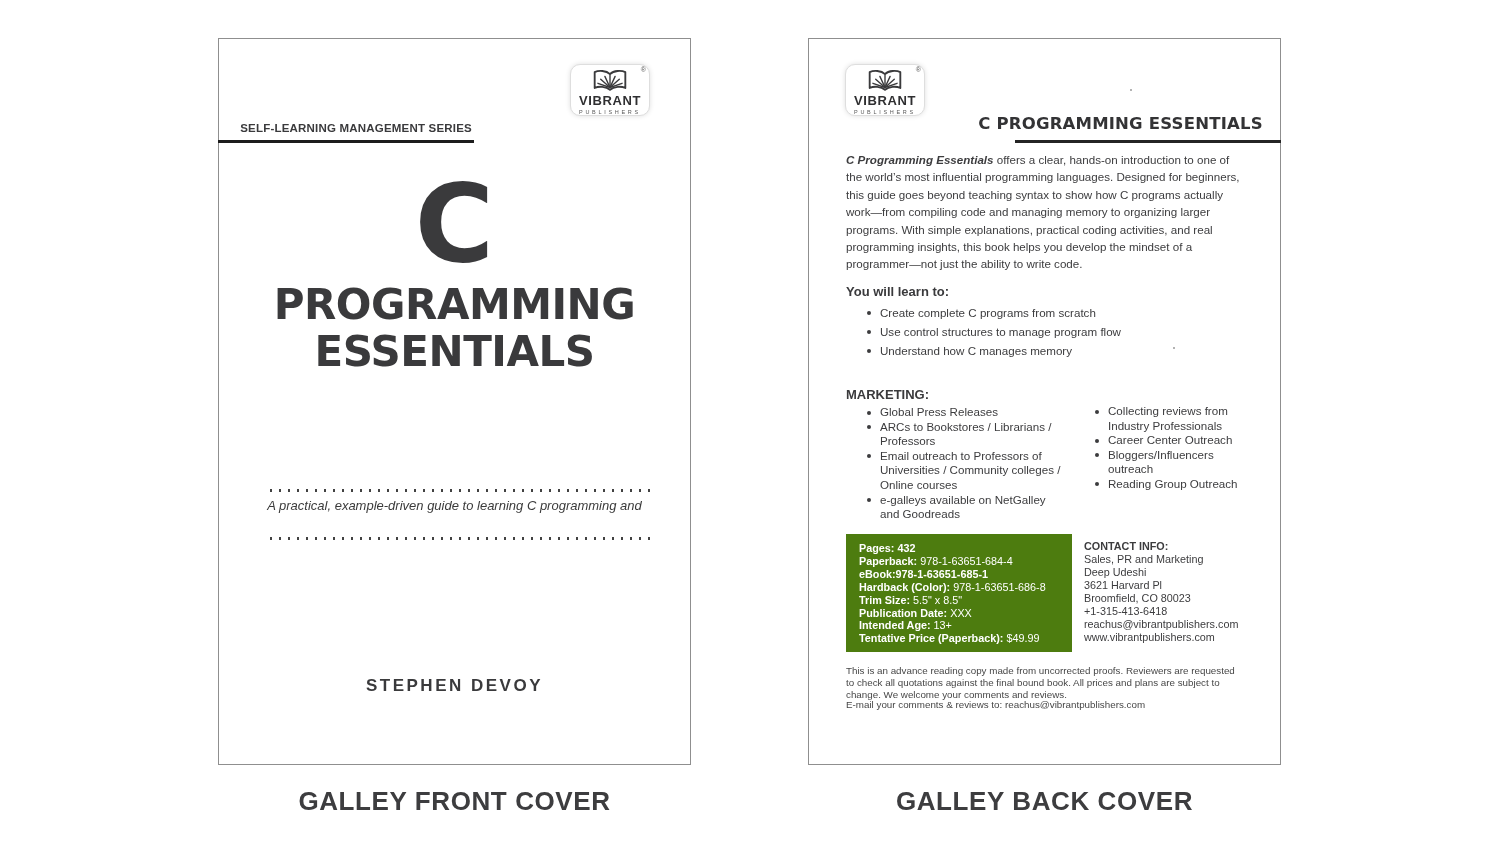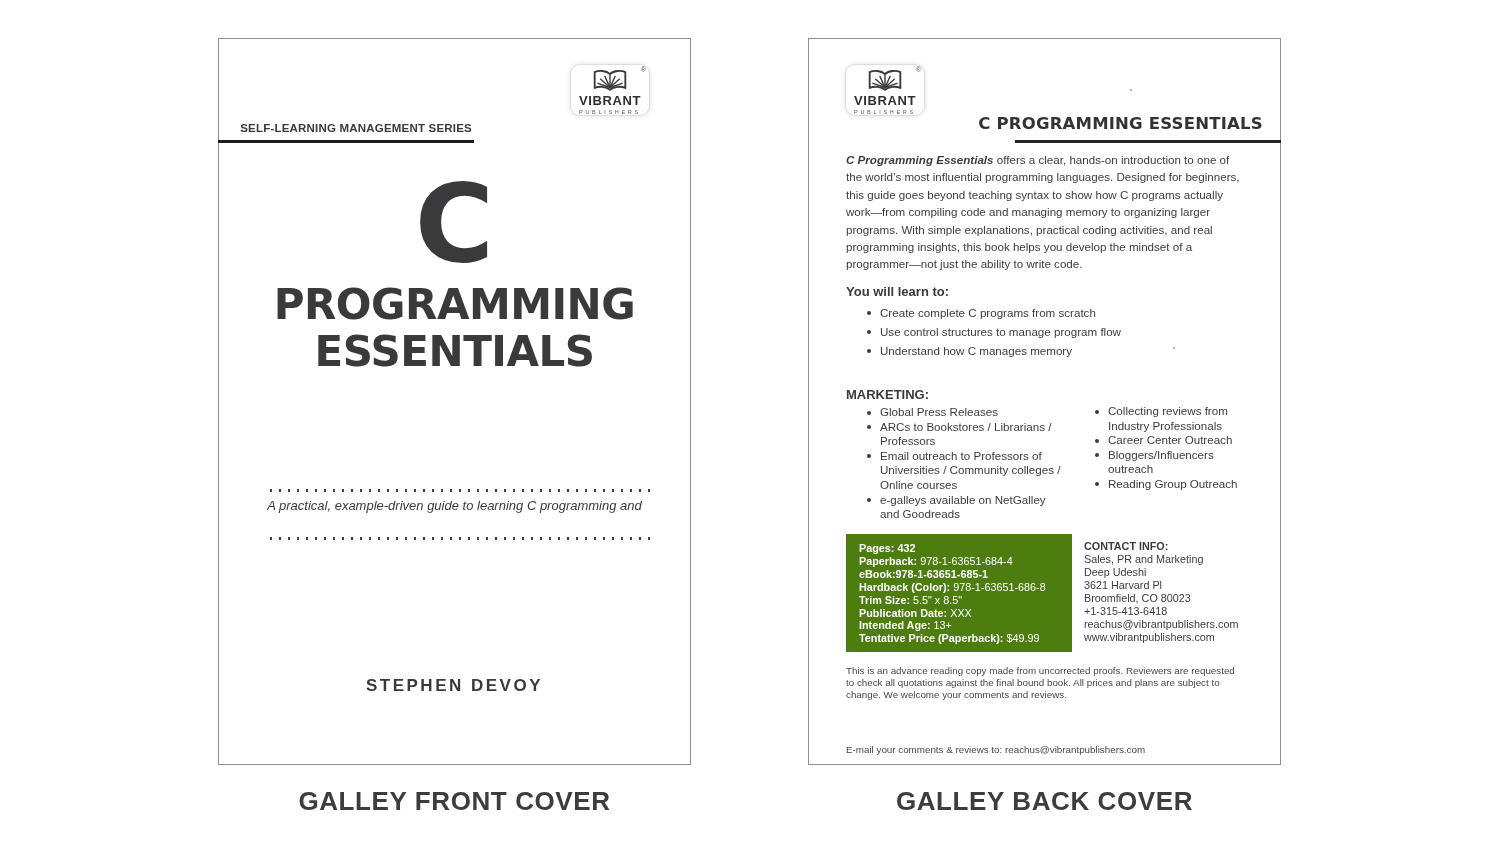--- a/index.html
+++ b/index.html
@@ -110,21 +110,21 @@
     position:absolute; left:275px; top:501px;
     font-size:10.8px; line-height:13px; color:#3c3c3e;
   }
   .contact-heading { font-weight:bold; }
 
   .disclaimer {
     position:absolute; left:37px; width:392px; top:626px;
     font-size:9.8px; line-height:11.9px; color:#474747;
   }
   .email-note {
-    position:absolute; left:37px; width:392px; top:705px;
+    position:absolute; left:37px; width:392px; top:660px;
     font-size:9.8px; color:#474747;
   }
 
   .speck { position:absolute; width:2px; height:2px; border-radius:50%; background:#9a9a9a; }
   .speck-1 { left:321px; top:50px; }
   .speck-2 { left:364px; top:308px; }
 </style>
 </head>
 <body>
 

